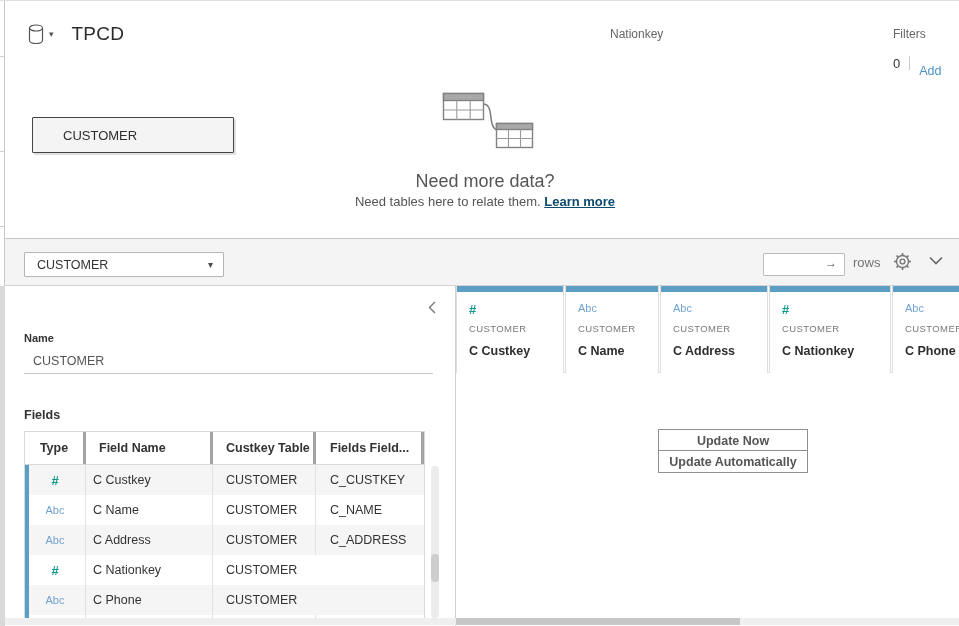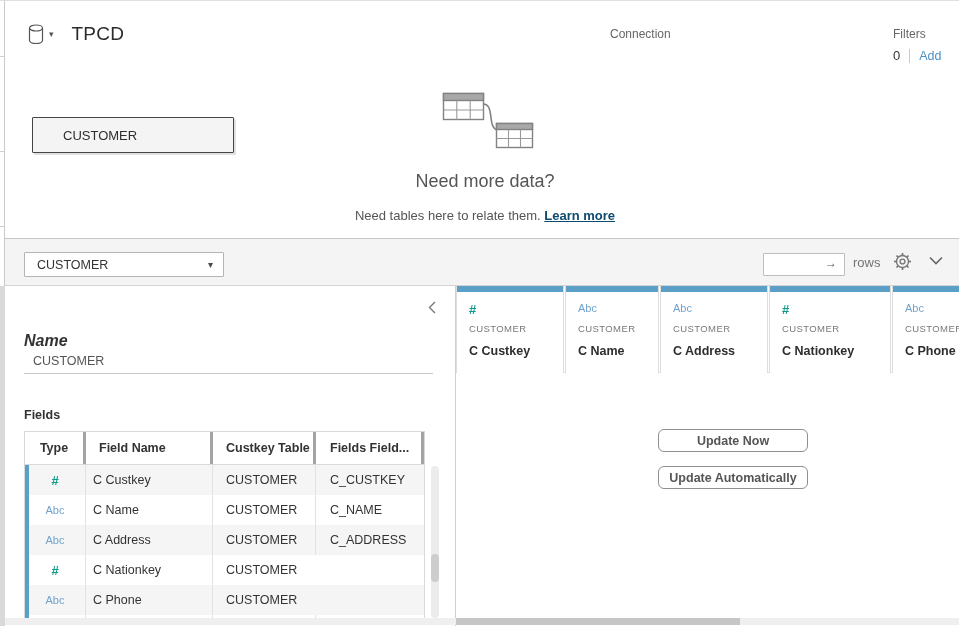--- a/index.html
+++ b/index.html
@@ -49,33 +49,33 @@
     content: ""; position: absolute; left: 2.5px; top: 2.5px;
     width: 6px; height: 6px; border-radius: 50%; background: #444;
   }
   .radio-label { font-size: 12.5px; color: #333; }
 
   .filters-block { position: absolute; left: 888px; top: 26px; }
   .filters-label { font-size: 12px; color: #666; margin-bottom: 7px; }
   .filters-row { display: flex; align-items: center; font-size: 13px; }
   .filters-count { color: #333; margin-right: 9px; }
   .filters-divider { width: 1px; height: 14px; background: #c9c9c9; margin-right: 9px; }
-  .filters-add { color: #4a90c4; font-size: 12.5px; cursor: pointer; }
+  .filters-add { color: #4a90c4; font-size: 12.5px; cursor: pointer; margin-top: 16px; }
 
   .table-node {
     position: absolute; left: 27px; top: 116px; width: 202px; height: 36px;
     background: #f4f4f4; border: 1.5px solid #454545; border-radius: 1px;
     box-shadow: 2px 2px 0 rgba(0,0,0,0.12);
     display: flex; align-items: center; padding-left: 30px;
     font-size: 13px; color: #2e2e2e;
   }
 
   .empty-state { position: absolute; left: 255px; top: 90px; width: 450px; text-align: center; }
   .empty-graphic { display: inline-block; margin-bottom: 14px; }
-  .empty-title { font-size: 18px; color: #555; margin-bottom: 16px; }
+  .empty-title { font-size: 18px; color: #555; margin-bottom: 2px; }
   .empty-hint { font-size: 13px; color: #555; }
   .empty-link { color: #0c4a6e; text-decoration: underline; font-weight: bold; cursor: pointer; }
 
   
   .toolbar {
     position: absolute; left: 5px; top: 238px; width: 954px; height: 47px;
     background: #f4f4f4; border-bottom: 1px solid #d4d4d4;
   }
   .table-select {
     position: absolute; left: 19px; top: 13px; width: 200px; height: 25px;
@@ -93,21 +93,21 @@
   .rows-label { position: absolute; left: 848px; top: 16px; font-size: 13px; color: #737373; }
   .gear-btn { position: absolute; left: 888px; top: 13px; width: 22px; height: 22px; cursor: pointer; }
   .chev-btn { position: absolute; left: 924px; top: 17px; width: 16px; height: 12px; cursor: pointer; }
 
   
   .details-panel {
     position: absolute; left: 5px; top: 285px; width: 451px; height: 341px;
     background: #fff; border-right: 1px solid #cfcfcf; overflow: hidden;
   }
   .collapse-btn { position: absolute; left: 423px; top: 15px; width: 12px; height: 14px; cursor: pointer; }
-  .name-label { position: absolute; left: 19px; top: 46px; font-size: 16px; font-weight: bold; color: #333; font-style: italic; }
+  .name-label { position: absolute; left: 19px; top: 46px; font-size: 11px; font-weight: bold; color: #333; }
   .name-value {
     position: absolute; left: 19px; top: 63px; width: 409px; height: 25px;
     border-bottom: 1px solid #c9c9c9; font-size: 12.5px; color: #555;
     display: flex; align-items: center; padding-left: 9px;
   }
   .fields-label { position: absolute; left: 19px; top: 122px; font-size: 12.5px; font-weight: bold; color: #333; }
 
   .fields-table {
     position: absolute; left: 19px; top: 145px; width: 401px;
     border: 1px solid #d9d9d9; background: #fff;
@@ -159,27 +159,27 @@
   .pv-col .pv-table { position: absolute; left: 12px; top: 37px; font-size: 9.5px; color: #787878; letter-spacing: 0.4px; }
   .pv-col .pv-field { position: absolute; left: 12px; top: 58px; font-size: 12.5px; font-weight: bold; color: #2e2e2e; white-space: nowrap; }
   .pv-w0 { width: 108px; }
   .pv-w1 { width: 94px; }
   .pv-w2 { width: 108px; }
   .pv-w3 { width: 122px; }
   .pv-w4 { width: 120px; }
 
   .update-btn {
     position: absolute; left: 202px; width: 150px; height: 23px;
-    background: #fff; border: 1px solid #8f8f8f; border-radius: 6px;
+    background: #fff; border: 1px solid #8f8f8f; border-radius: 0;
     font-size: 12.5px; font-weight: bold; color: #555;
     display: flex; align-items: center; justify-content: center; cursor: pointer;
     font-family: "Liberation Sans", "DejaVu Sans", sans-serif;
   }
   .update-now { top: 143px; }
-  .update-auto { top: 180px; }
+  .update-auto { top: 164px; }
 
   
   .hscroll {
     position: absolute; left: 5px; top: 617px; width: 954px; height: 7px;
     background: #efefef;
   }
   .hscroll .hthumb { position: absolute; left: 451px; top: 0; width: 284px; height: 7px; background: #c6c6c6; }
 
   svg { display: block; }
 </style>
@@ -202,21 +202,21 @@
         <svg width="18" height="21" viewBox="0 0 18 21">
           <ellipse cx="9" cy="4" rx="6.5" ry="3" fill="none" stroke="#555" stroke-width="1.2"></ellipse>
           <path d="M2.5,4 L2.5,16.5 A6.5,3 0 0 0 15.5,16.5 L15.5,4" fill="none" stroke="#555" stroke-width="1.2"></path>
         </svg>
       </span>
       <span class="db-caret">▾</span>
       <span class="ds-title">TPCD</span>
     </div>
 
     <div class="connection-block">
-      <div class="conn-label">Connection</div>
+      <div class="conn-label">Nationkey</div>
     </div>
 
     <div class="filters-block">
       <div class="filters-label">Filters</div>
       <div class="filters-row">
         <span class="filters-count">0</span>
         <span class="filters-divider"></span>
         <span class="filters-add">Add</span>
       </div>
     </div>

